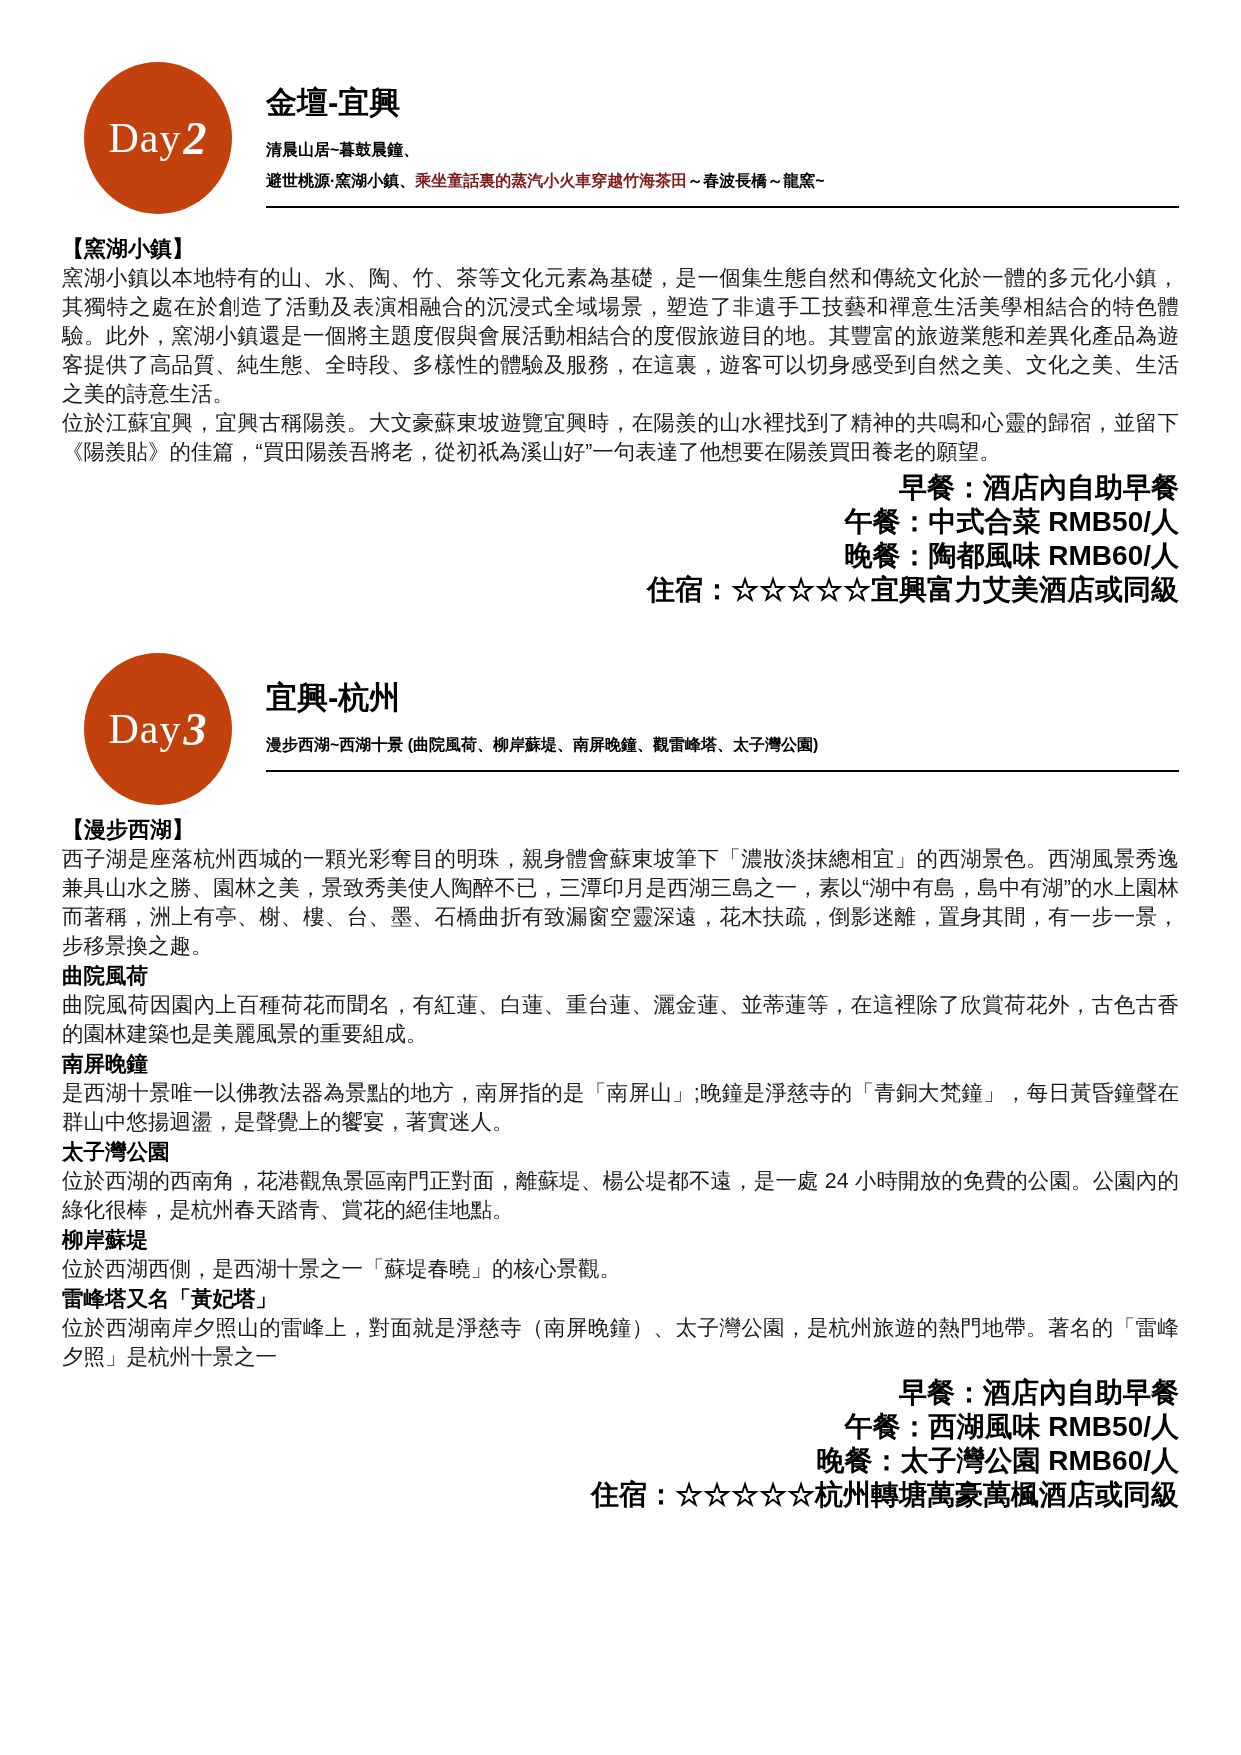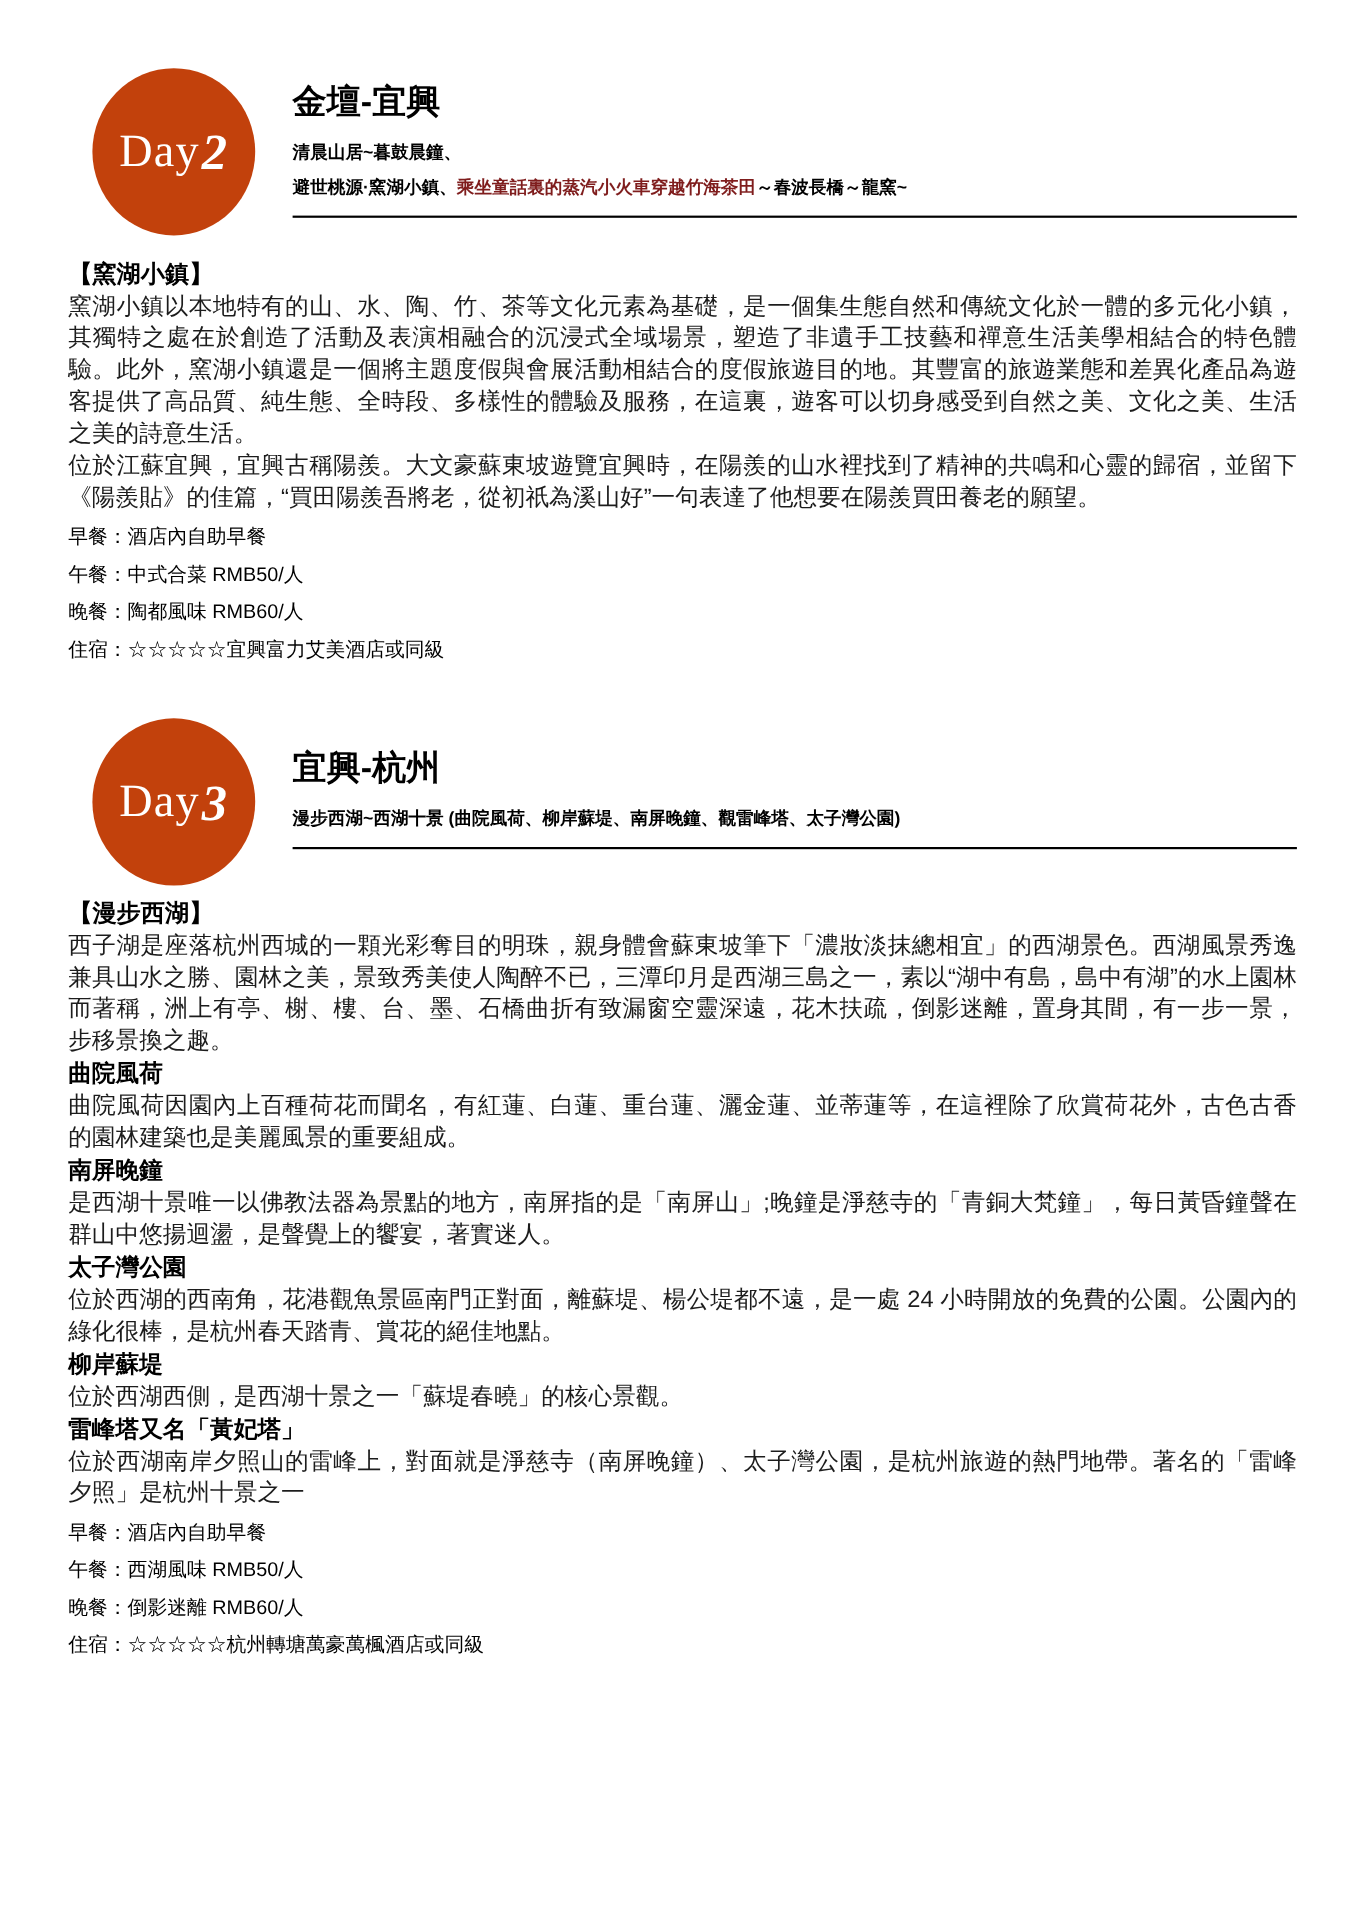--- a/index.html
+++ b/index.html
@@ -21,36 +21,36 @@
     background:#c2410c;
     border-radius:50%;
     color:#ffffff;
     display:flex; align-items:center; justify-content:center;
     font-family:"Liberation Serif", serif;
     font-size:42px;
     letter-spacing:1px;
   }
   .day-badge .badge-num { font-weight:bold; font-style:italic; font-size:46px; margin-left:2px; }
   .day-header-text { flex:1 1 auto; padding-left:34px; padding-top:14px; min-width:0; }
-  .day-title { font-size:31px; font-weight:bold; line-height:1.1; margin:0 0 14px 0; }
+  .day-title { font-size:31px; font-weight:bold; line-height:1.1; margin:10px 0 14px 0; }
   .day-subtitle { font-size:16px; font-weight:bold; line-height:1.95; margin:0; }
   .red-seg { color:#7f1d1d; }
   .header-rule { border:none; border-top:2px solid #000; margin:10px 0 0 0; }
 
   
   .day-body { margin-top:20px; }
   .section-heading { font-size:22px; font-weight:bold; line-height:30px; margin:0; }
   .body-para {
     font-size:21.5px; font-weight:normal; color:#1c1c1c;
     line-height:29px; text-align:justify; margin:0;
   }
   .sub-heading { font-size:21.5px; font-weight:bold; line-height:30px; margin:0; color:#000; }
 
   .meal-block { margin-top:4px; }
-  .meal-line { font-size:18px; font-weight:normal; line-height:34px; margin:0; }
+  .meal-line { font-size:28px; font-weight:bold; line-height:34px; margin:0;text-align:right; }
 
   .day-gap { height:46px; }
   .day3-body-gap { margin-top:10px; }
 </style>
 </head>
 <body>
 
 <div class="page">
 
   <div class="day-header">
@@ -107,18 +107,18 @@
 
     <p class="sub-heading">柳岸蘇堤</p>
     <p class="body-para">位於西湖西側，是西湖十景之一「蘇堤春曉」的核心景觀。</p>
 
     <p class="sub-heading">雷峰塔又名「黃妃塔」</p>
     <p class="body-para">位於西湖南岸夕照山的雷峰上，對面就是淨慈寺（南屏晚鐘）、太子灣公園，是杭州旅遊的熱門地帶。著名的「雷峰夕照」是杭州十景之一</p>
 
     <div class="meal-block">
       <p class="meal-line">早餐：酒店內自助早餐</p>
       <p class="meal-line">午餐：西湖風味 RMB50/人</p>
-      <p class="meal-line">晚餐：倒影迷離 RMB60/人</p>
+      <p class="meal-line">晚餐：太子灣公園 RMB60/人</p>
       <p class="meal-line">住宿：☆☆☆☆☆杭州轉塘萬豪萬楓酒店或同級</p>
     </div>
   </div>
 
 </div>
 
 </body></html>

